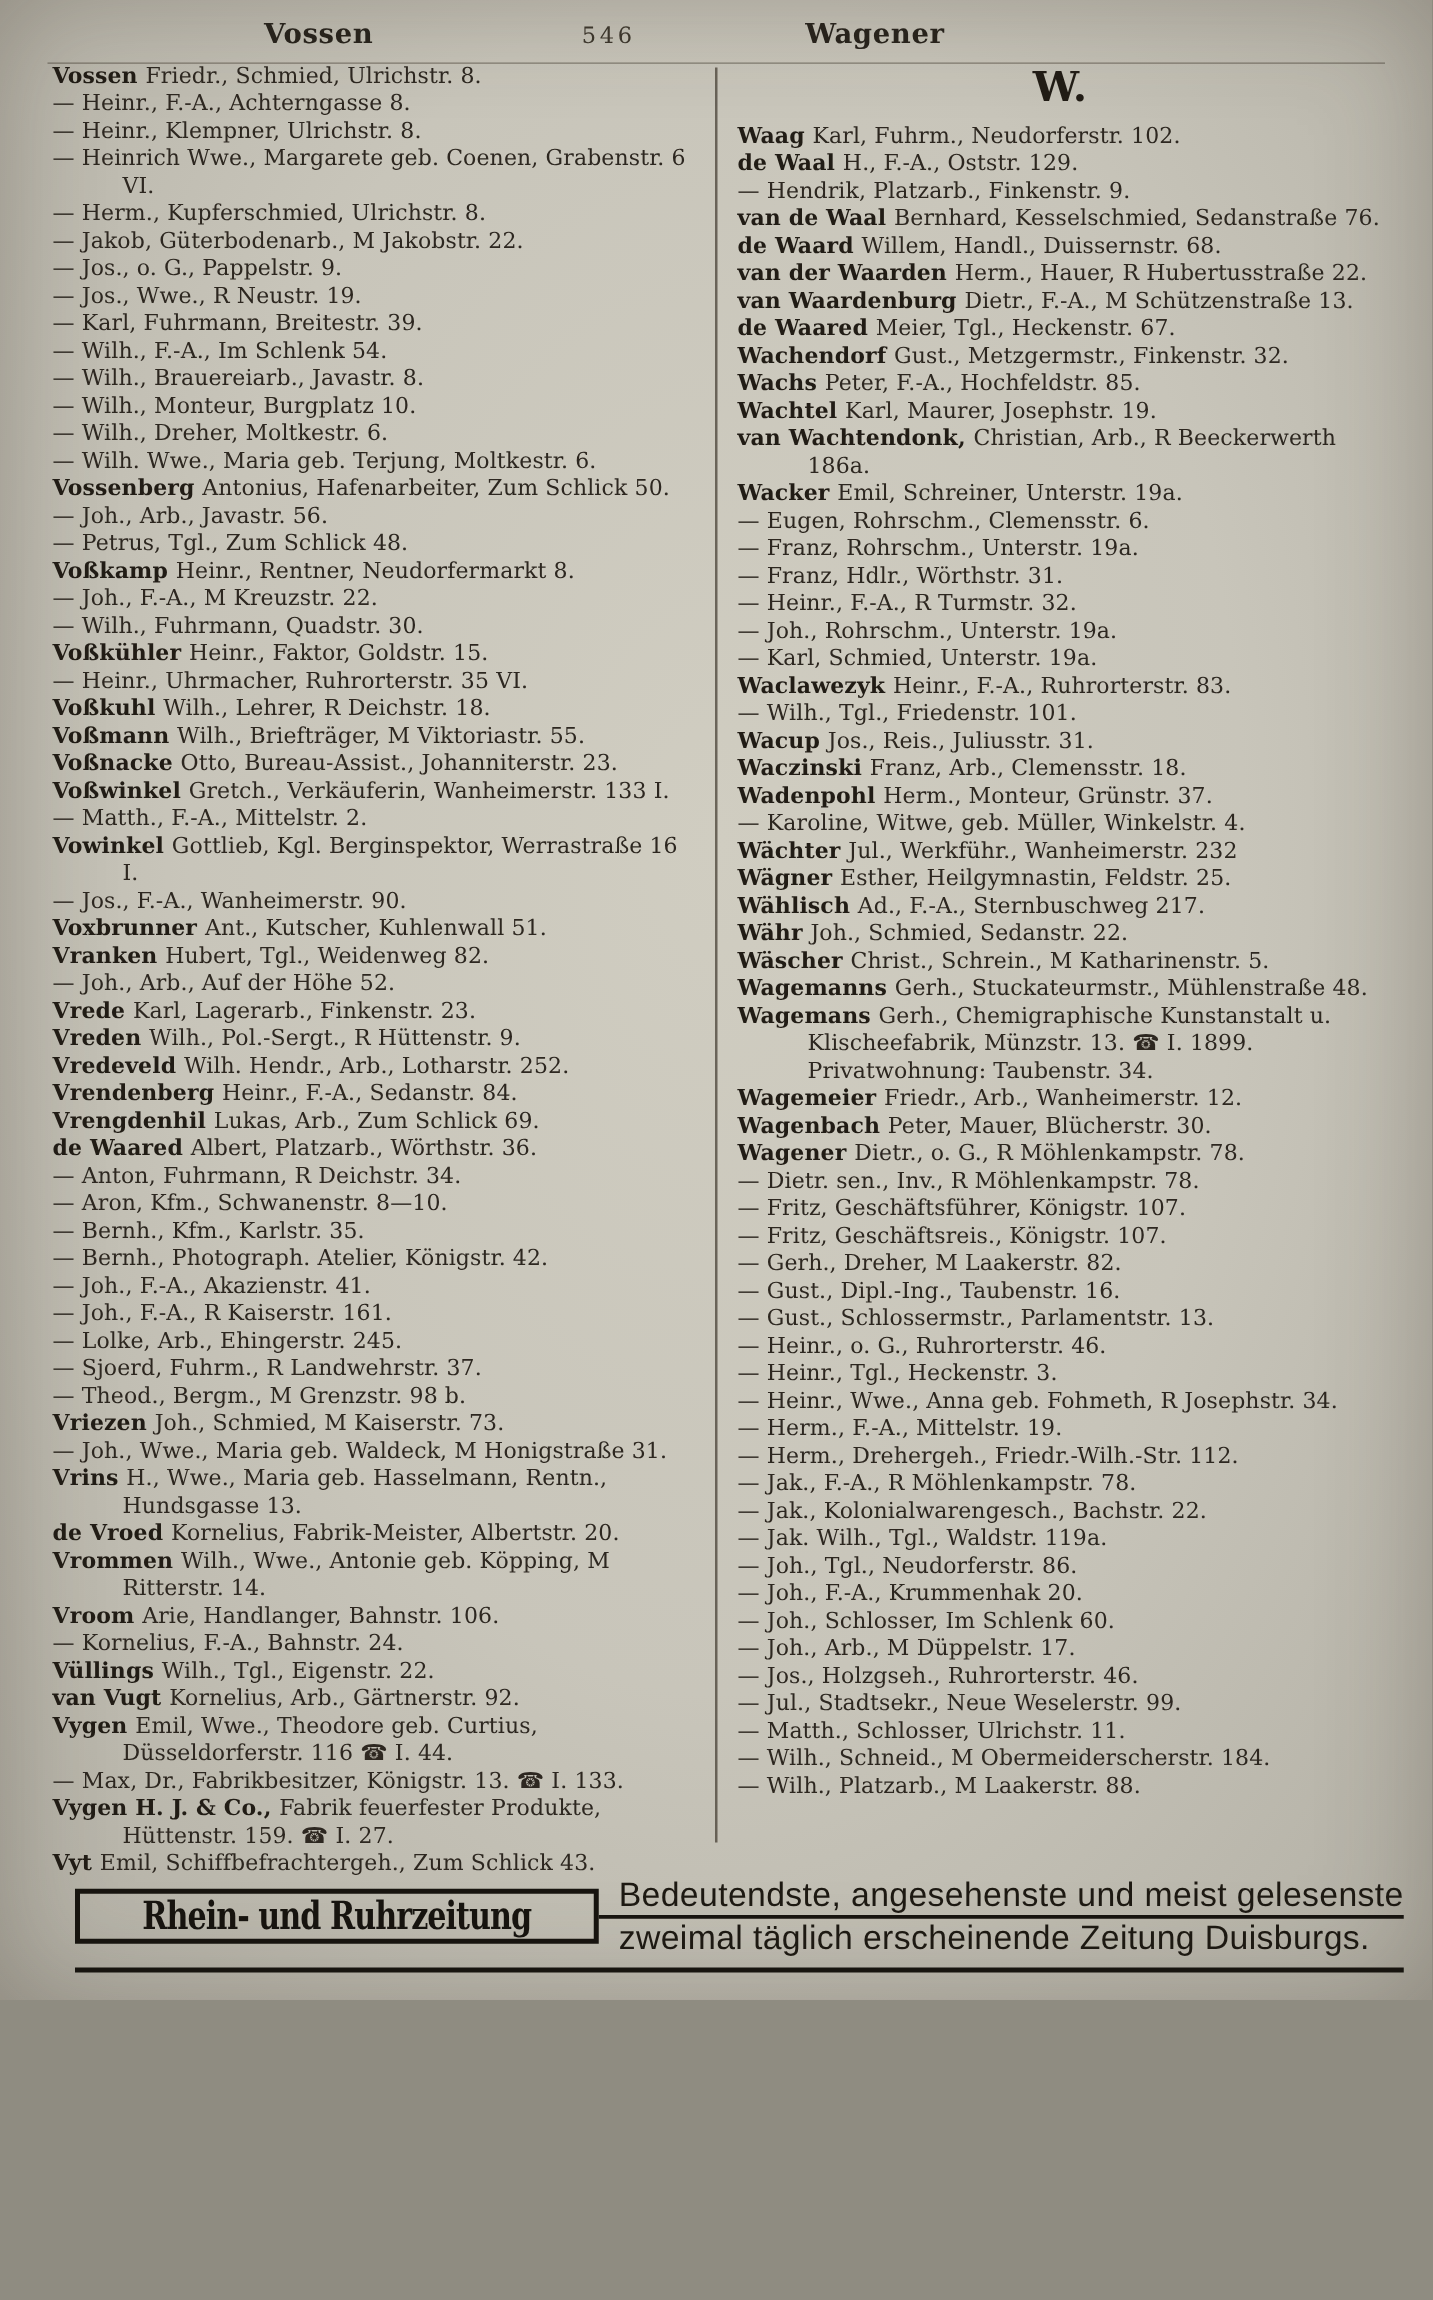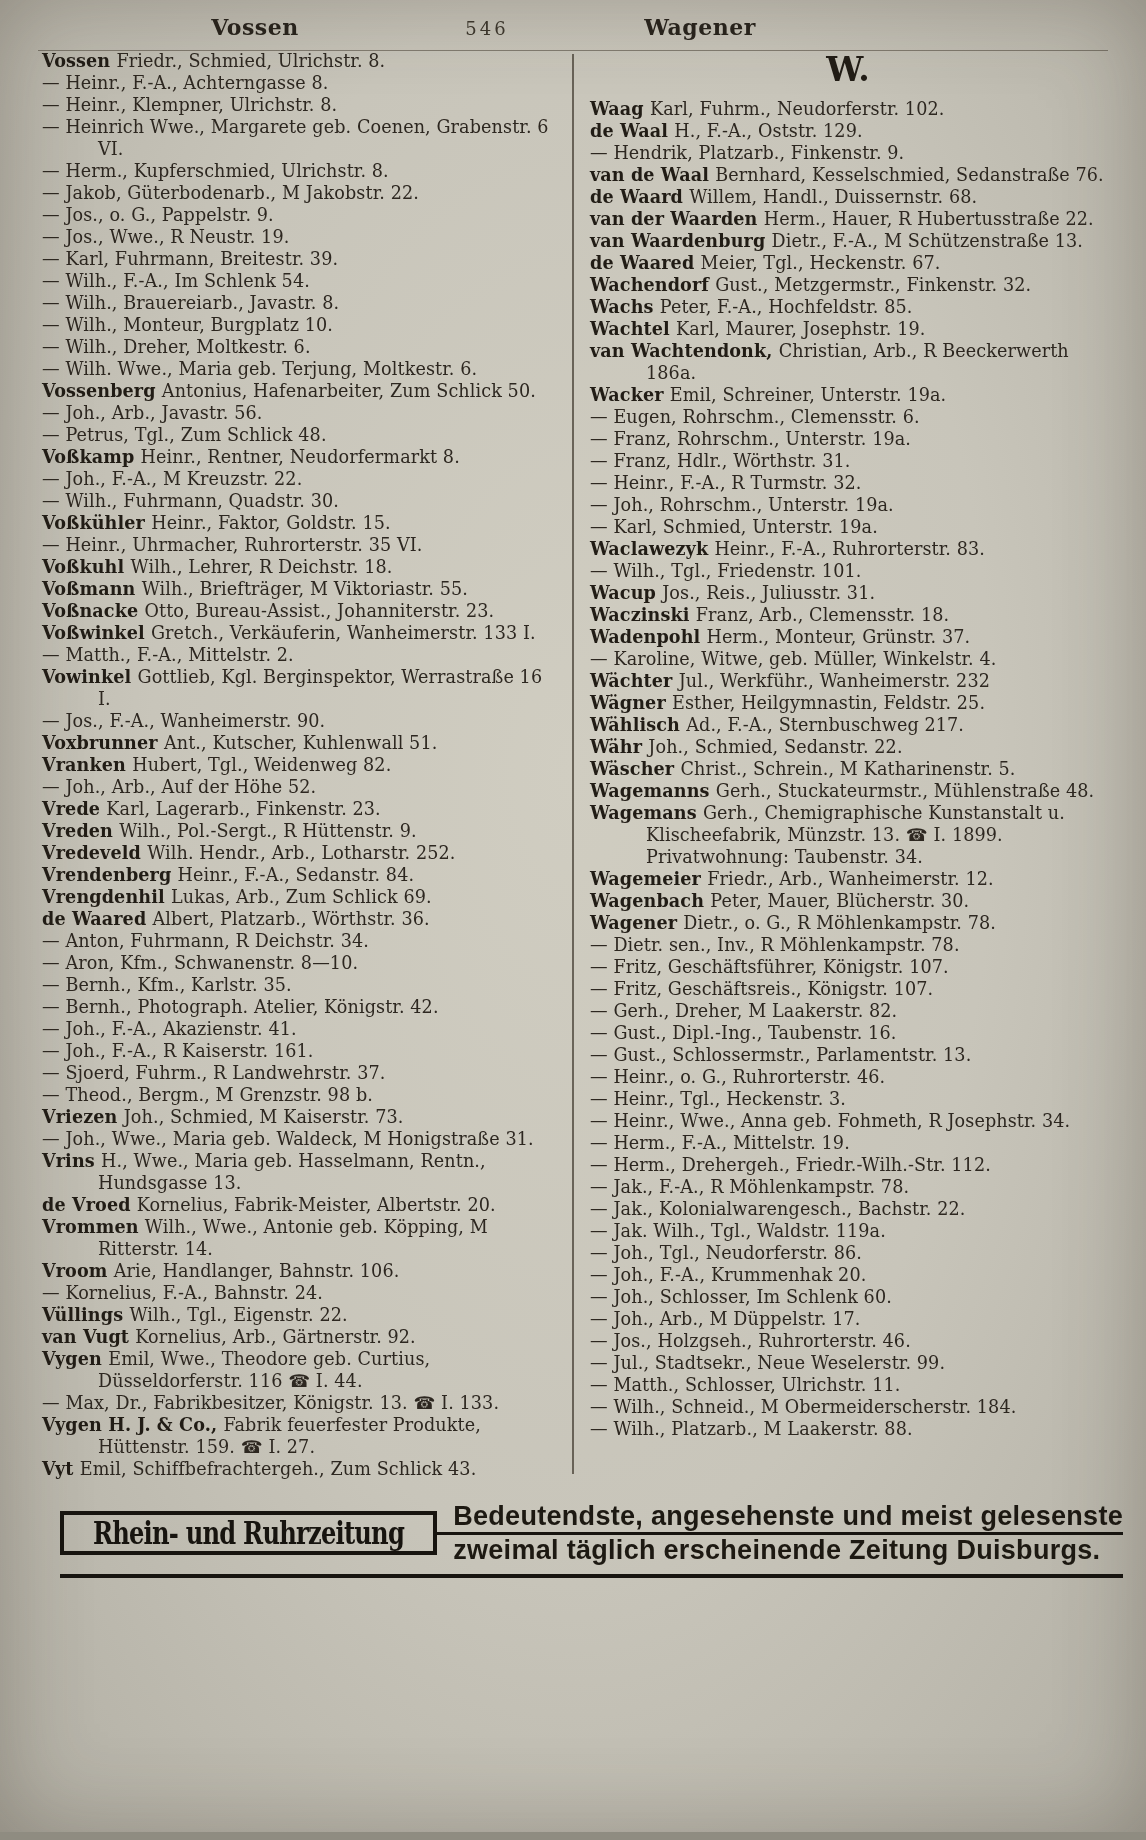--- a/index.html
+++ b/index.html
@@ -1,19 +1,19 @@
 <!DOCTYPE html>
 <html lang="de"><head>
 <meta charset="utf-8">
 <style>
   * { margin:0; padding:0; box-sizing:border-box; }
   html,body { background:#8f8c81; }
   .page {
     position:relative;
-    width:1146px; height:1832px;
+    width:1146px; height:1600px;
     margin:0 auto;
     background: radial-gradient(ellipse at 50% 42%, #d0cdc1 0%, #c8c5ba 52%, #b2afa4 100%);
     box-shadow: inset 0 0 90px rgba(55,48,35,0.30);
     font-family:"DejaVu Serif", serif;
     color:#2d2720;
     overflow:hidden;
   }
 
   
   .catchword {
@@ -69,21 +69,21 @@
   }
   .ad-brand-text {
     display:inline-block;
     font-weight:bold; font-size:31px; letter-spacing:-1px;
     transform:scaleX(0.78);
     transform-origin:center;
   }
   .ad-right {
     flex:1; display:flex; flex-direction:column;
     font-family:"Liberation Sans", sans-serif;
-    font-weight:bold; color:#1d1912;
+    font-weight:normal; color:#1d1912;
   }
   .ad-line {
     flex:1; display:flex; align-items:center;
     padding-left:16px; font-size:27px; letter-spacing:0.3px;
     white-space:nowrap;
   }
   .ad-line-1 { border-bottom:3px solid #17140f; }
 </style>
 </head>
 <body>
@@ -138,20 +138,21 @@
       <div class="entry"><span class="lead">Vredeveld </span><span>Wilh. Hendr., Arb., Lotharstr. 252.</span></div>
       <div class="entry"><span class="lead">Vrendenberg </span><span>Heinr., F.-A., Sedanstr. 84.</span></div>
       <div class="entry"><span class="lead">Vrengdenhil </span><span>Lukas, Arb., Zum Schlick 69.</span></div>
       <div class="entry"><span class="lead">de Waared </span><span>Albert, Platzarb., Wörthstr. 36.</span></div>
       <div class="entry"><span>— Anton, Fuhrmann, R Deichstr. 34.</span></div>
       <div class="entry"><span>— Aron, Kfm., Schwanenstr. 8—10.</span></div>
       <div class="entry"><span>— Bernh., Kfm., Karlstr. 35.</span></div>
       <div class="entry"><span>— Bernh., Photograph. Atelier, Königstr. 42.</span></div>
       <div class="entry"><span>— Joh., F.-A., Akazienstr. 41.</span></div>
       <div class="entry"><span>— Joh., F.-A., R Kaiserstr. 161.</span></div>
+      <div class="entry"><span>— Lolke, Arb., Ehingerstr. 245.</span></div>
       <div class="entry"><span>— Sjoerd, Fuhrm., R Landwehrstr. 37.</span></div>
       <div class="entry"><span>— Theod., Bergm., M Grenzstr. 98 b.</span></div>
       <div class="entry"><span class="lead">Vriezen </span><span>Joh., Schmied, M Kaiserstr. 73.</span></div>
       <div class="entry"><span>— Joh., Wwe., Maria geb. Waldeck, M Honigstraße 31.</span></div>
       <div class="entry"><span class="lead">Vrins </span><span>H., Wwe., Maria geb. Hasselmann, Rentn., Hundsgasse 13.</span></div>
       <div class="entry"><span class="lead">de Vroed </span><span>Kornelius, Fabrik-Meister, Albertstr. 20.</span></div>
       <div class="entry"><span class="lead">Vrommen </span><span>Wilh., Wwe., Antonie geb. Köpping, M Ritterstr. 14.</span></div>
       <div class="entry"><span class="lead">Vroom </span><span>Arie, Handlanger, Bahnstr. 106.</span></div>
       <div class="entry"><span>— Kornelius, F.-A., Bahnstr. 24.</span></div>
       <div class="entry"><span class="lead">Vüllings </span><span>Wilh., Tgl., Eigenstr. 22.</span></div>

